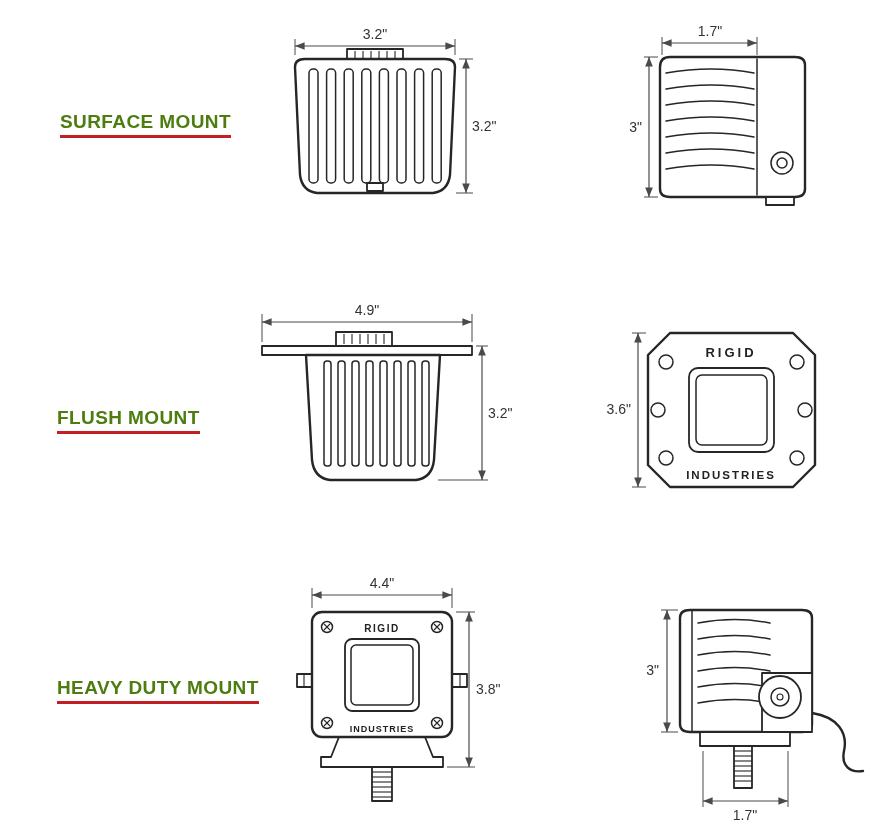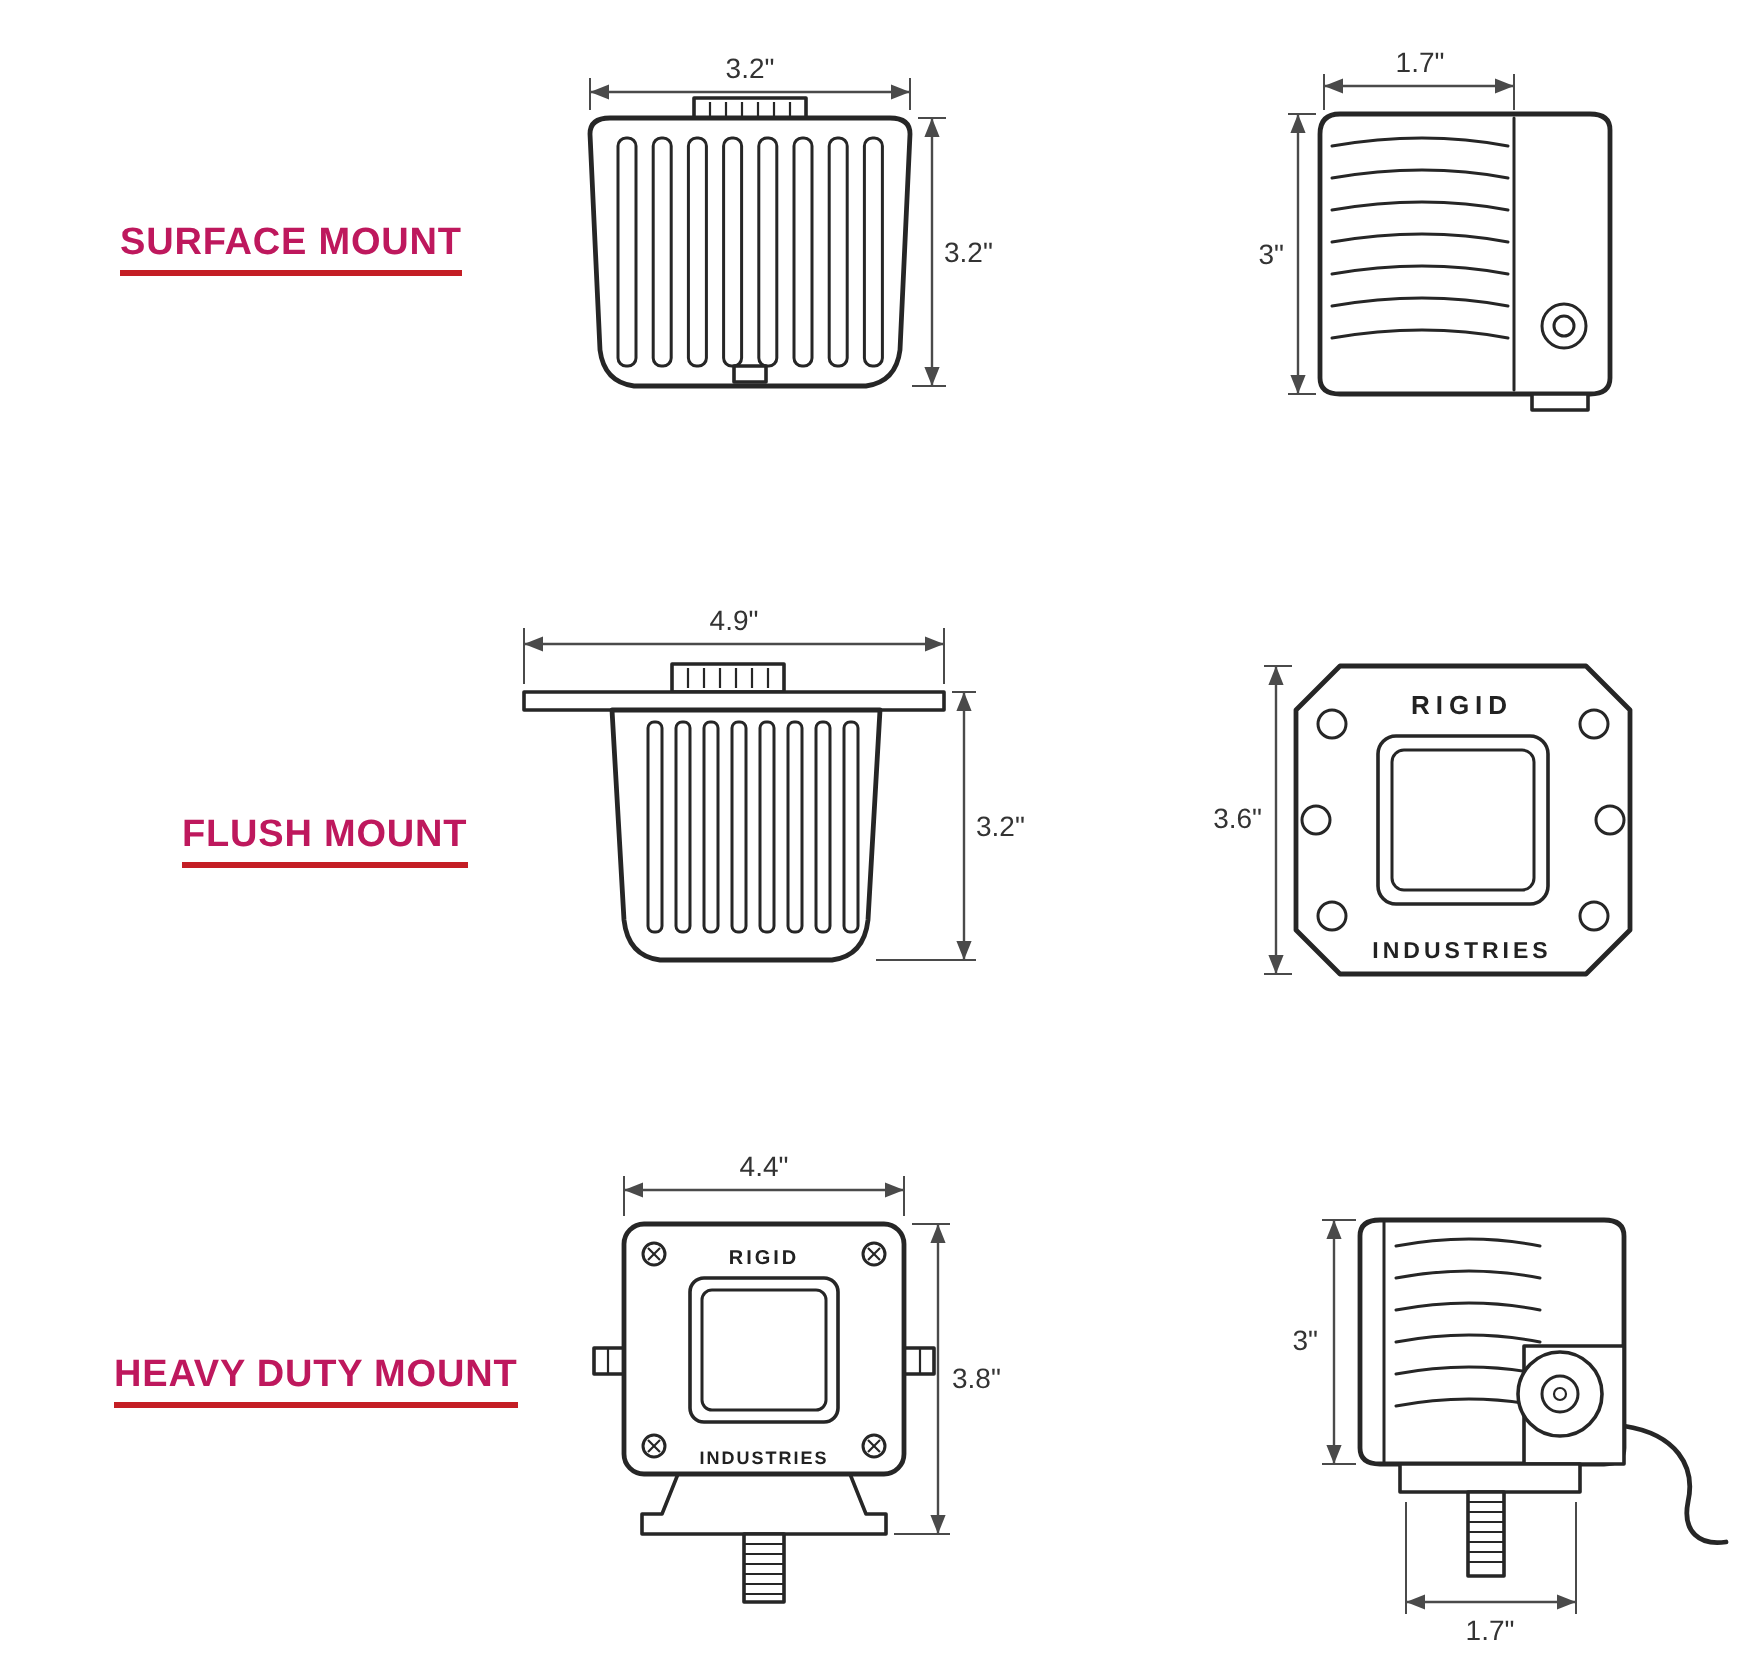--- a/index.html
+++ b/index.html
@@ -1,21 +1,21 @@
 <!DOCTYPE html>
 <html><head>
 <meta charset="utf-8">
 <style>
   html,body{margin:0;padding:0;background:#ffffff;}
   .canvas{
     position:relative;width:871px;height:835px;background:#ffffff;
     font-family:"Liberation Sans",sans-serif;overflow:hidden;
   }
   .mount-label{
-    position:absolute;font-weight:bold;font-size:19px;color:#be185d;
+    position:absolute;font-weight:bold;font-size:19px;color:#4d7c0f;
     letter-spacing:.4px;white-space:nowrap;
   }
   .mount-label .ul{border-bottom:3px solid #c41e25;padding-bottom:2px;display:inline-block;}
   svg{position:absolute;overflow:visible;}
   .o{fill:#ffffff;stroke:#262626;stroke-width:2.4;stroke-linejoin:round;stroke-linecap:round;}
   .o2{fill:#ffffff;stroke:#262626;stroke-width:1.8;stroke-linejoin:round;}
   .t{fill:none;stroke:#262626;stroke-width:1.5;stroke-linecap:round;}
   .tt{fill:none;stroke:#262626;stroke-width:1.1;}
   .d{stroke:#4a4a4a;stroke-width:1.2;fill:none;}
   .dx{stroke:#4a4a4a;stroke-width:1;fill:none;}
@@ -89,21 +89,21 @@
     <circle class="t" cx="162" cy="138" r="11"></circle>
     <circle class="t" cx="162" cy="138" r="5"></circle>
     <rect class="o2" x="146" y="172" width="28" height="8"></rect>
 
     <line class="dx" x1="38" y1="32" x2="24" y2="32"></line>
     <line class="dx" x1="38" y1="172" x2="24" y2="172"></line>
     <line class="d" x1="29" y1="32" x2="29" y2="172" marker-start="url(#arr)" marker-end="url(#arr)"></line>
     <text class="dim" x="22" y="107" style="text-anchor:end">3"</text>
   </svg>
 
-  <div class="mount-label" style="left:57px;top:407px;margin-left:34px;">
+  <div class="mount-label" style="left:57px;top:407px;">
     <span class="ul">FLUSH MOUNT</span>
   </div>
 
   <svg style="left:248px;top:300px;" width="255" height="205" viewBox="0 0 255 205">
 
     <line class="dx" x1="14" y1="42" x2="14" y2="14"></line>
     <line class="dx" x1="224" y1="42" x2="224" y2="14"></line>
     <line class="d" x1="14" y1="22" x2="224" y2="22" marker-start="url(#arr)" marker-end="url(#arr)"></line>
     <text class="dim" x="119" y="15">4.9"</text>
 

